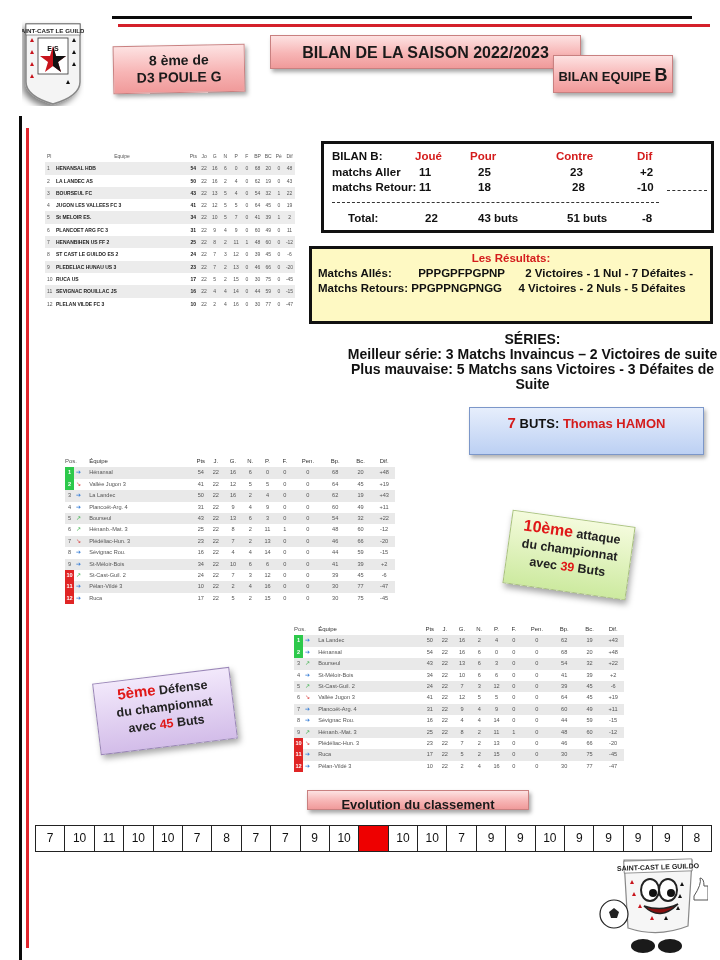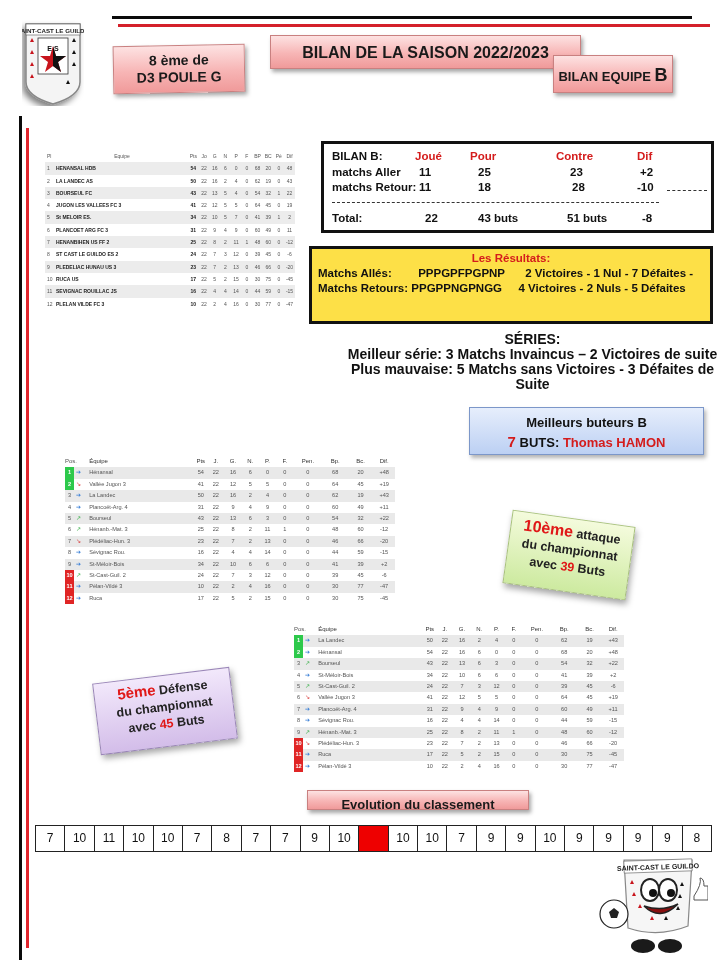--- a/index.html
+++ b/index.html
@@ -38,21 +38,21 @@
   .small-table .head .c-pts { font-weight: normal; color: #555; }
 
   
   .bilan { position: absolute; left: 321px; top: 141px; width: 393px; height: 92px; border: 3px solid #111; background: #fff; font-size: 11.5px; font-weight: bold; }
   .bilan .red { color: #d41c1c; }
   .bilan span { position: absolute; white-space: nowrap; }
   .bilan .dash-line { position: absolute; left: 8px; top: 58px; width: 327px; border-top: 1px dashed #333; }
   .bilan .dash-short { position: absolute; left: 343px; top: 46px; width: 40px; border-top: 1px dashed #333; }
 
   
-  .results { position: absolute; left: 309px; top: 246px; width: 404px; height: 78px; border: 3px solid #111; background: #fde047; font-size: 11.5px; font-weight: bold; line-height: 15px; padding: 2px 6px; }
+  .results { position: absolute; left: 309px; top: 246px; width: 404px; height: 78px; border: 3px solid #111; background: #fef9c3; font-size: 11.5px; font-weight: bold; line-height: 15px; padding: 2px 6px; }
   .results .t { color: #d41c1c; text-align: center; }
   .results .ln { white-space: nowrap; }
 
   .series { position: absolute; left: 345px; top: 332px; width: 375px; text-align: center; font-size: 14px; font-weight: bold; line-height: 15px; }
 
   .scorer { position: absolute; left: 469px; top: 407px; width: 235px; height: 48px; text-align: center; font-weight: bold; font-size: 13px; line-height: 19px; padding-top: 5px;
     background: linear-gradient(180deg, #e6eefc 0%, #bcd0f3 100%); border: 1px solid #7c97c9; box-shadow: 2px 3px 4px rgba(0,0,0,0.3); }
   .scorer .red { color: #d41c1c; }
   .scorer .num { color: #d41c1c; font-size: 15px; }
 
@@ -338,21 +338,21 @@
 
   <span style="left:8px;top:37px">matchs Retour:</span>
   <span style="left:95px;top:37px">11</span>
   <span style="left:154px;top:37px">18</span>
   <span style="left:248px;top:37px">28</span>
   <span style="left:313px;top:37px">-10</span>
   <div class="dash-short"></div>
 
   <div class="dash-line"></div>
 
-  <span style="left:8px;top:68px">Total:</span>
+  <span style="left:24px;top:68px">Total:</span>
   <span style="left:101px;top:68px">22</span>
   <span style="left:154px;top:68px">43 buts</span>
   <span style="left:243px;top:68px">51 buts</span>
   <span style="left:318px;top:68px">-8</span>
 </div>
 
 <div class="results">
   <div class="t">Les Résultats:</div>
   <div class="ln">
     <span>Matchs Allés:</span>
@@ -369,21 +369,20 @@
   </div>
 </div>
 
 <div class="series">
   <div>SÉRIES:</div>
   <div>Meilleur série: 3 Matchs Invaincus  – 2 Victoires de suite</div>
   <div>Plus mauvaise: 5 Matchs sans Victoires - 3 Défaites de Suite</div>
 </div>
 
 <div class="scorer">
-  <div>Meilleurs buteurs B</div>
   <div>
     <span class="num">7</span>
     <span>BUTS:</span>
     <span class="red">Thomas HAMON</span>
   </div>
 </div>
 
 <div class="mtable t1" id="attackTable">
     <div class="row head">
       <div class="c-pos" style="width: 20px; text-align: left;">Pos.</div>

